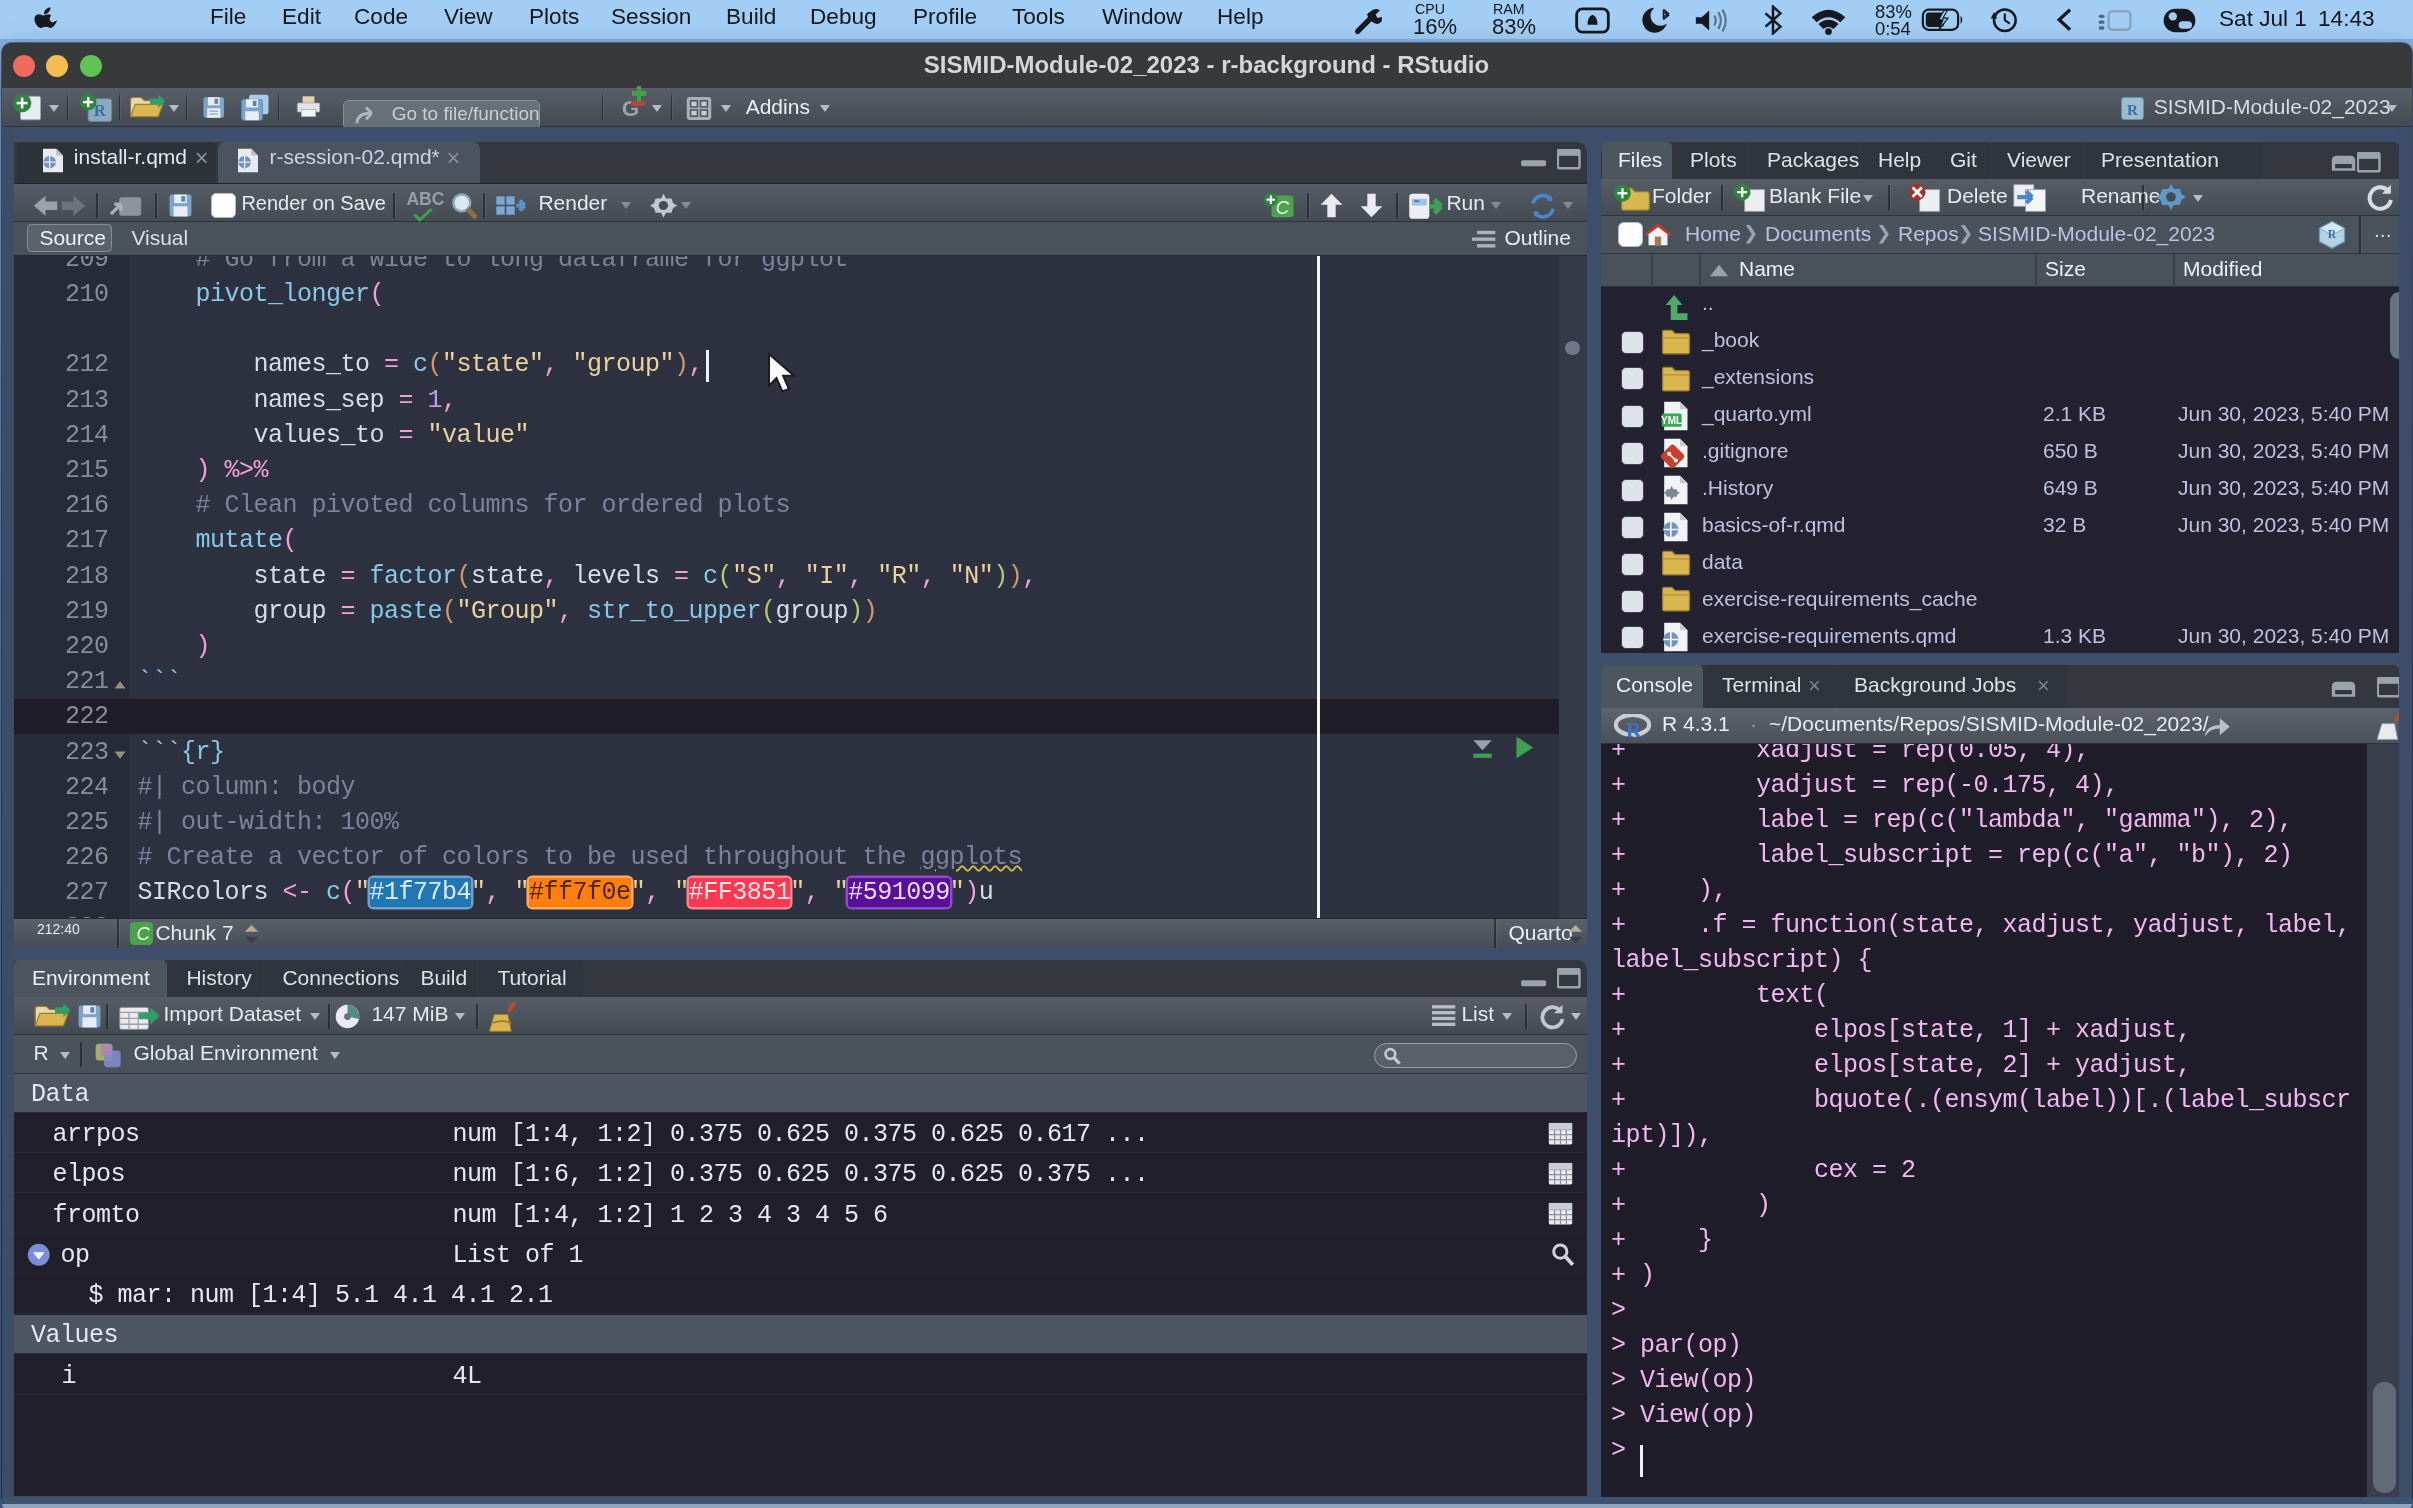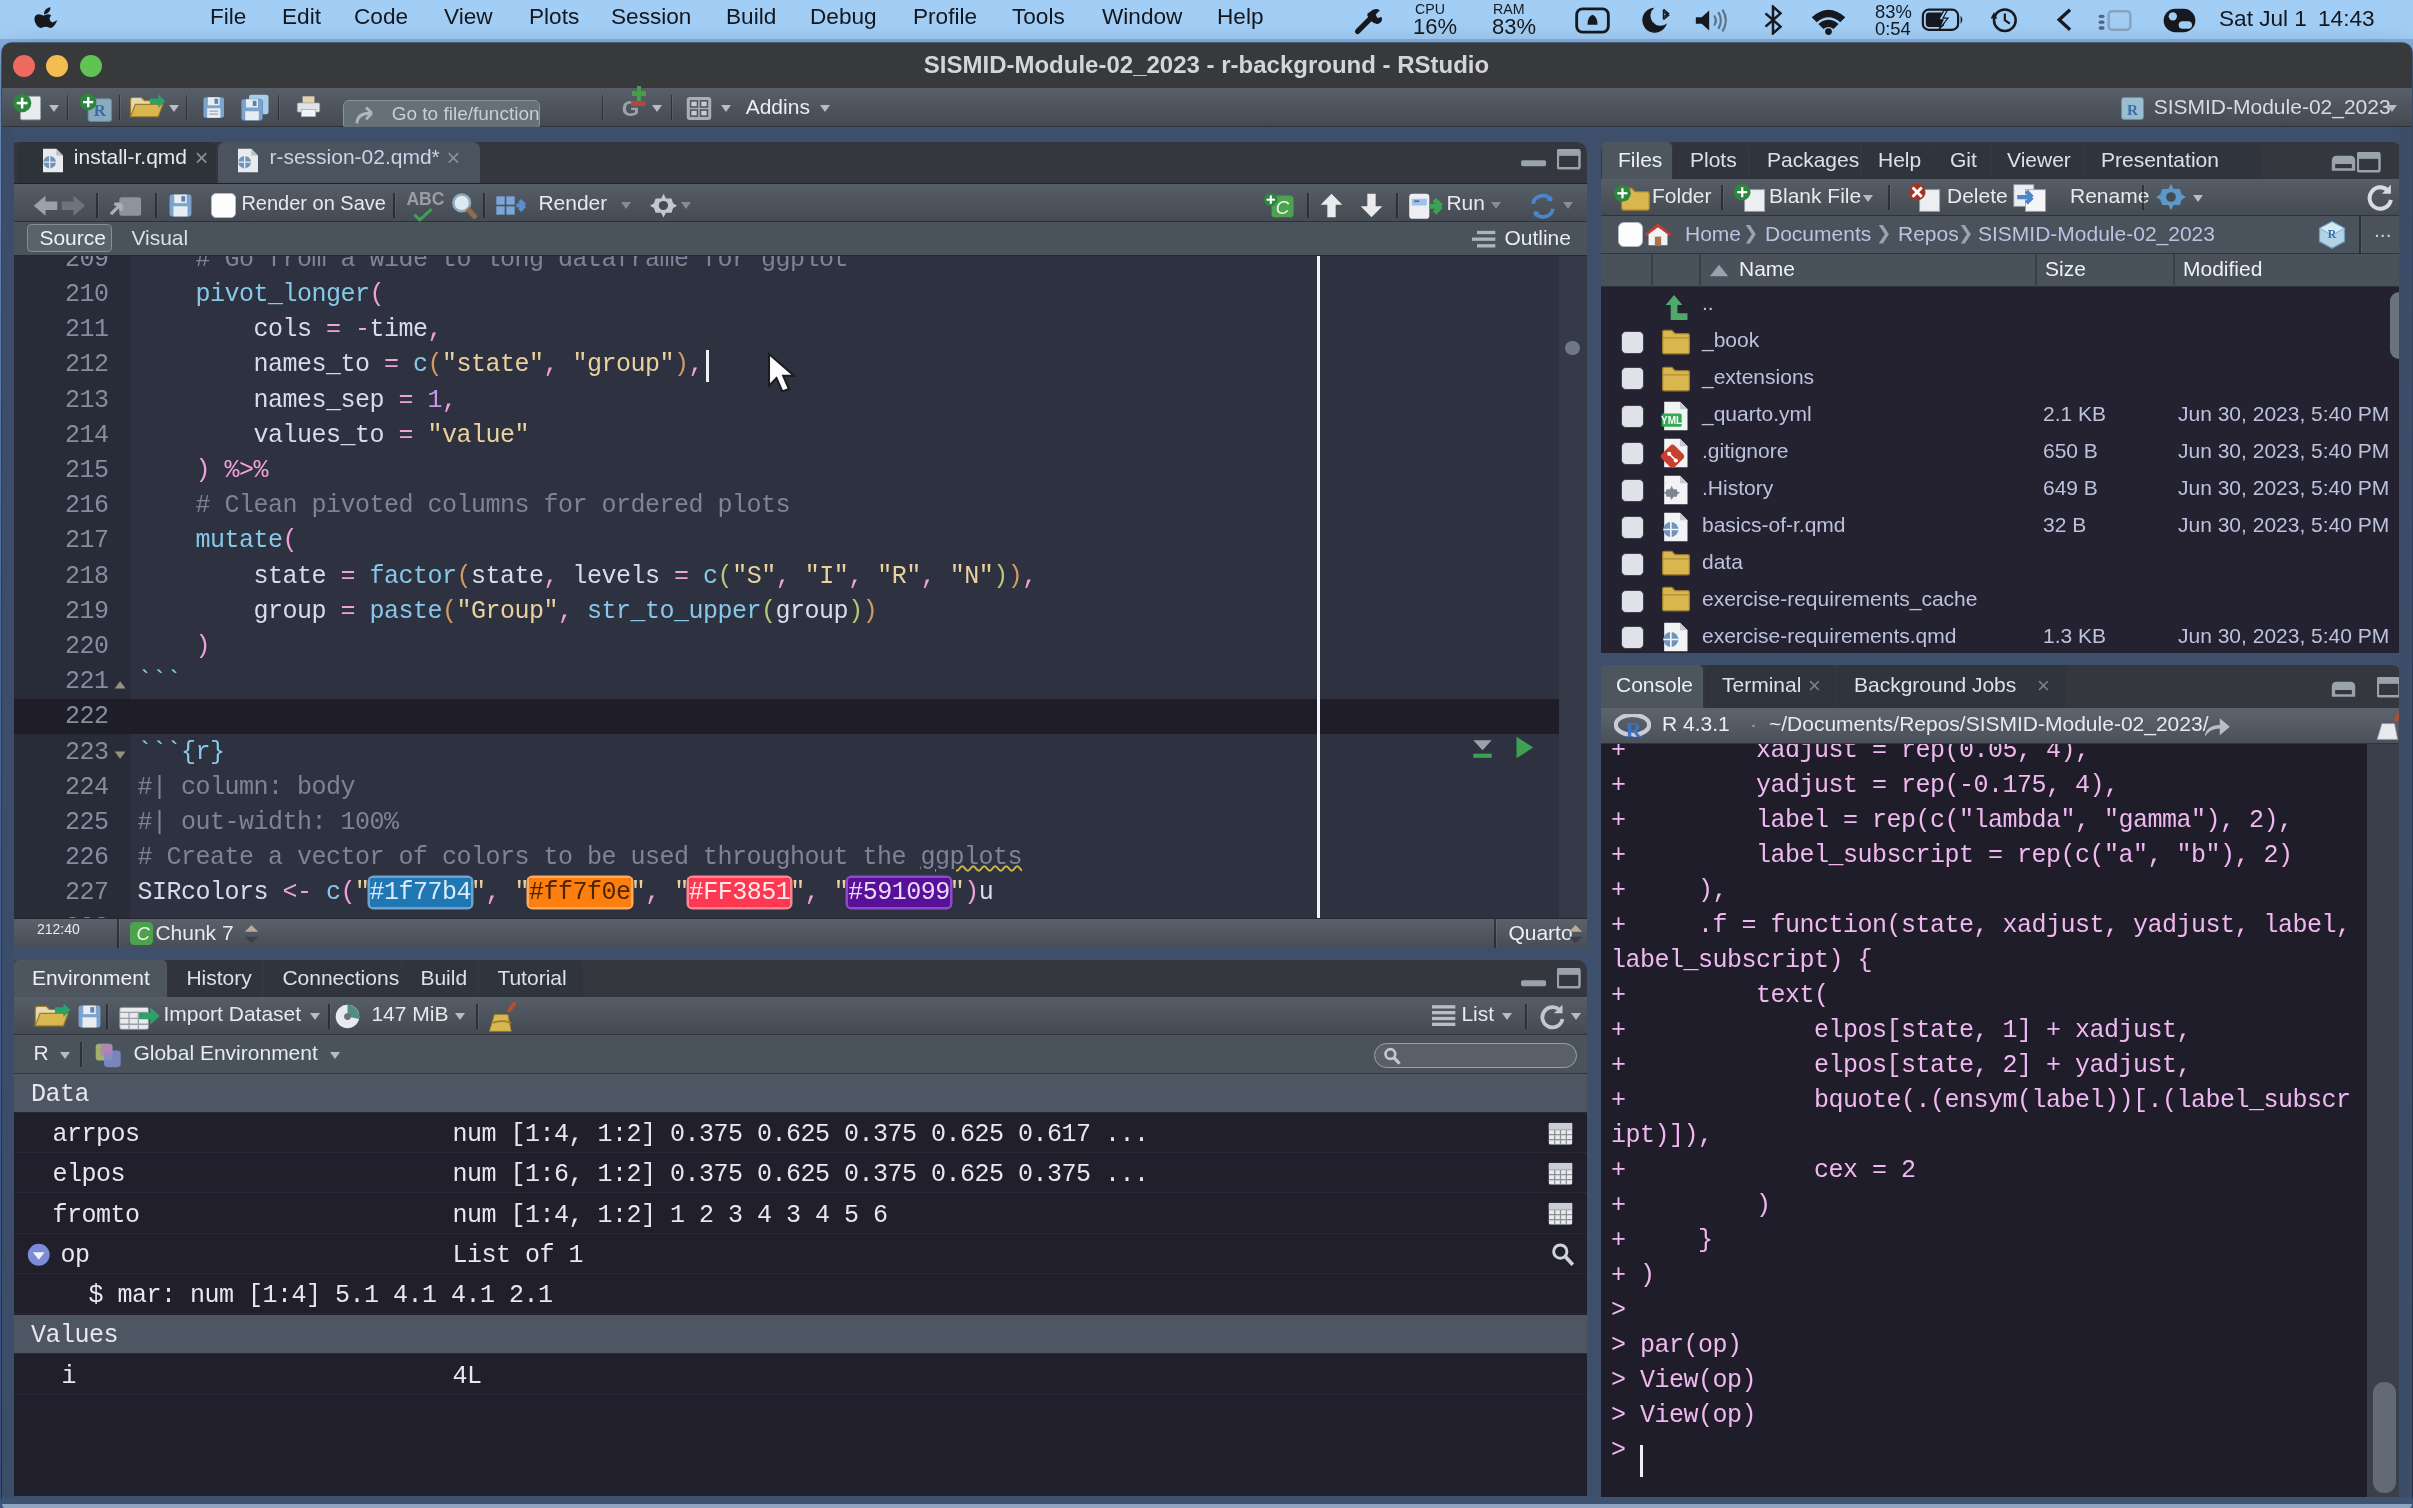--- a/index.html
+++ b/index.html
@@ -340,21 +340,20 @@
       <rect x="6" y="17" width="22" height="4" fill="#aeb4bd"></rect>
     </svg>
   <span class="abs" style="left:1496px;top:4.2px;font-size:21px;color:#e9ebf0;">Outline</span>
 </div>
 
 <div id="editor">
   <div class="abs" style="left:0;top:0;width:122px;height:662px;background:#282c38;"></div>
   <div class="abs" style="left:0px;top:443px;width:1551px;height:35px;background:#1f1d28;"></div>
   <div class="cl" style="top:-14.2px"><span class="num">209</span><span class="code cm">    # Go from a wide to long dataframe for ggplot</span></div>
   <div class="cl" style="top:21px"><span class="num">210</span><span class="code"><span class="cy">    pivot_longer</span><span class="pk">(</span></span></div>
-  <div class="cl" style="top:56px"><span class="num">211</span><span class="code">        cols <span class="pk">= -</span>time<span class="pk">,</span></span></div>
   <div class="cl" style="top:91px"><span class="num">212</span><span class="code">        names_to <span class="pk">=</span> <span class="cy">c</span><span class="or">(</span><span class="st">"state"</span><span class="pk">,</span> <span class="st">"group"</span><span class="or">)</span><span class="pk">,</span></span></div>
   <div class="cl" style="top:127px"><span class="num">213</span><span class="code">        names_sep <span class="pk">=</span> <span class="vi">1</span><span class="pk">,</span></span></div>
   <div class="cl" style="top:162px"><span class="num">214</span><span class="code">        values_to <span class="pk">=</span> <span class="st">"value"</span></span></div>
   <div class="cl" style="top:197px"><span class="num">215</span><span class="code"><span class="pk">    ) %&gt;%</span></span></div>
   <div class="cl" style="top:232px"><span class="num">216</span><span class="code cm">    # Clean pivoted columns for ordered plots</span></div>
   <div class="cl" style="top:267px"><span class="num">217</span><span class="code"><span class="cy">    mutate</span><span class="pk">(</span></span></div>
   <div class="cl" style="top:303px"><span class="num">218</span><span class="code">        state <span class="pk">=</span> <span class="cy">factor</span><span class="or">(</span>state<span class="pk">,</span> levels <span class="pk">=</span> <span class="cy">c</span><span class="yg">(</span><span class="st">"S"</span><span class="pk">,</span> <span class="st">"I"</span><span class="pk">,</span> <span class="st">"R"</span><span class="pk">,</span> <span class="st">"N"</span><span class="yg">)</span><span class="or">)</span><span class="pk">,</span></span></div>
   <div class="cl" style="top:338px"><span class="num">219</span><span class="code">        group <span class="pk">=</span> <span class="cy">paste</span><span class="or">(</span><span class="st">"Group"</span><span class="pk">,</span> <span class="cy">str_to_upper</span><span class="yg">(</span>group<span class="yg">)</span><span class="or">)</span></span></div>
   <div class="cl" style="top:373px"><span class="num">220</span><span class="code"><span class="pk">    )</span></span></div>
   <div class="cl" style="top:408px"><span class="num">221</span><span class="code cy">```</span></div>
@@ -607,21 +606,21 @@
     <rect x="14" y="8" width="24" height="26" fill="#eceef1" stroke="#9aa0a8"></rect>
     <circle cx="11" cy="11" r="10" fill="#a33327"></circle>
       <path d="M5.5 5.5 L16.5 16.5 M16.5 5.5 L5.5 16.5" stroke="#fff" stroke-width="3.4"></path>
   </svg>
   <span class="abs" style="left:346px;top:5px;font-size:21px;color:#e7e9ed;">Delete</span>
   <svg class="abs" style="left:411px;top:4.2px" width="37" height="30" viewBox="0 0 44 36">
     <rect x="2" y="2" width="24" height="26" fill="#eceef1" stroke="#9aa0a8"></rect>
     <rect x="16" y="8" width="24" height="26" fill="#f4f5f7" stroke="#9aa0a8"></rect>
     <path d="M6 16 L24 16 M24 16 L17 9 M24 16 L17 23" stroke="#4a86cc" stroke-width="5" fill="none" transform="translate(0 1)"></path>
   </svg>
-  <span class="abs" style="left:469px;top:5px;font-size:21px;color:#e7e9ed;">Rename</span>
+  <span class="abs" style="left:480px;top:5px;font-size:21px;color:#e7e9ed;">Rename</span>
   <div class="toolbar-div" style="left:541px;top:5.9px;height:25px"></div>
   <svg class="abs" style="left:555px;top:3.4px" width="30" height="30" viewBox="0 0 34 34">
       <path d="M17 2 L20 8 L27 8 L29 14 L34 17 L29 20 L27 26 L20 26 L17 32 L14 26 L7 26 L5 20 L0 17 L5 14 L7 8 L14 8 Z" fill="#5e98c8"></path>
       <circle cx="17" cy="17" r="5.5" fill="#454b53"></circle>
     </svg>
   <div class="caret" style="left:592px;top:16px;border-top-color:#b7bcc3;"></div>
   <svg class="abs" style="left:764px;top:4.2px" width="28.5" height="28.5" viewBox="0 0 32 32">
     <path d="M27 10 A12 12 0 1 0 29 19" stroke="#d8dce2" stroke-width="4.5" fill="none"></path>
     <path d="M29 2 L29 12 L19 12 Z" fill="#d8dce2"></path>
   </svg>

